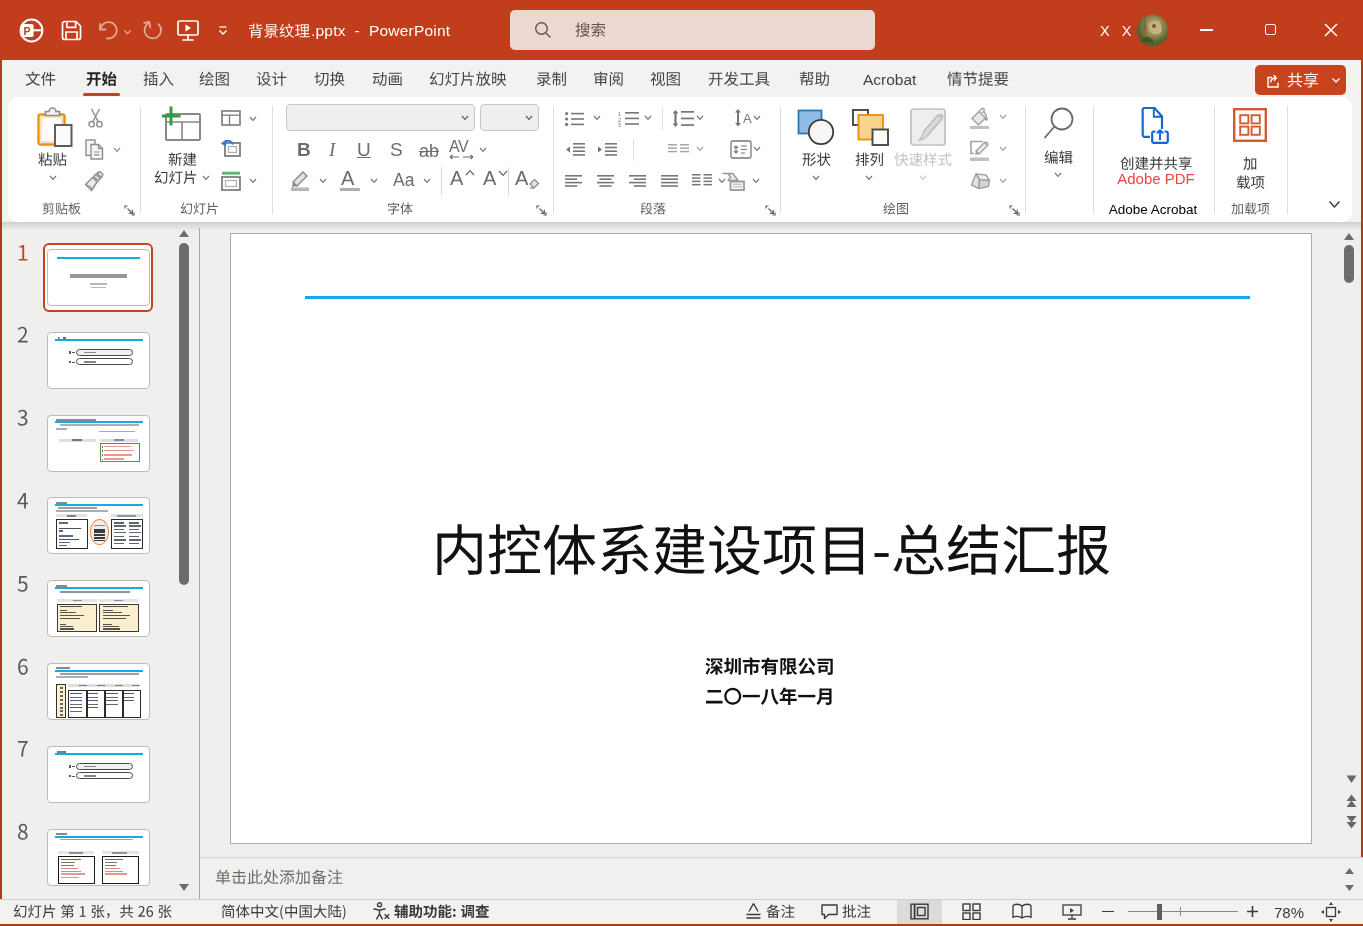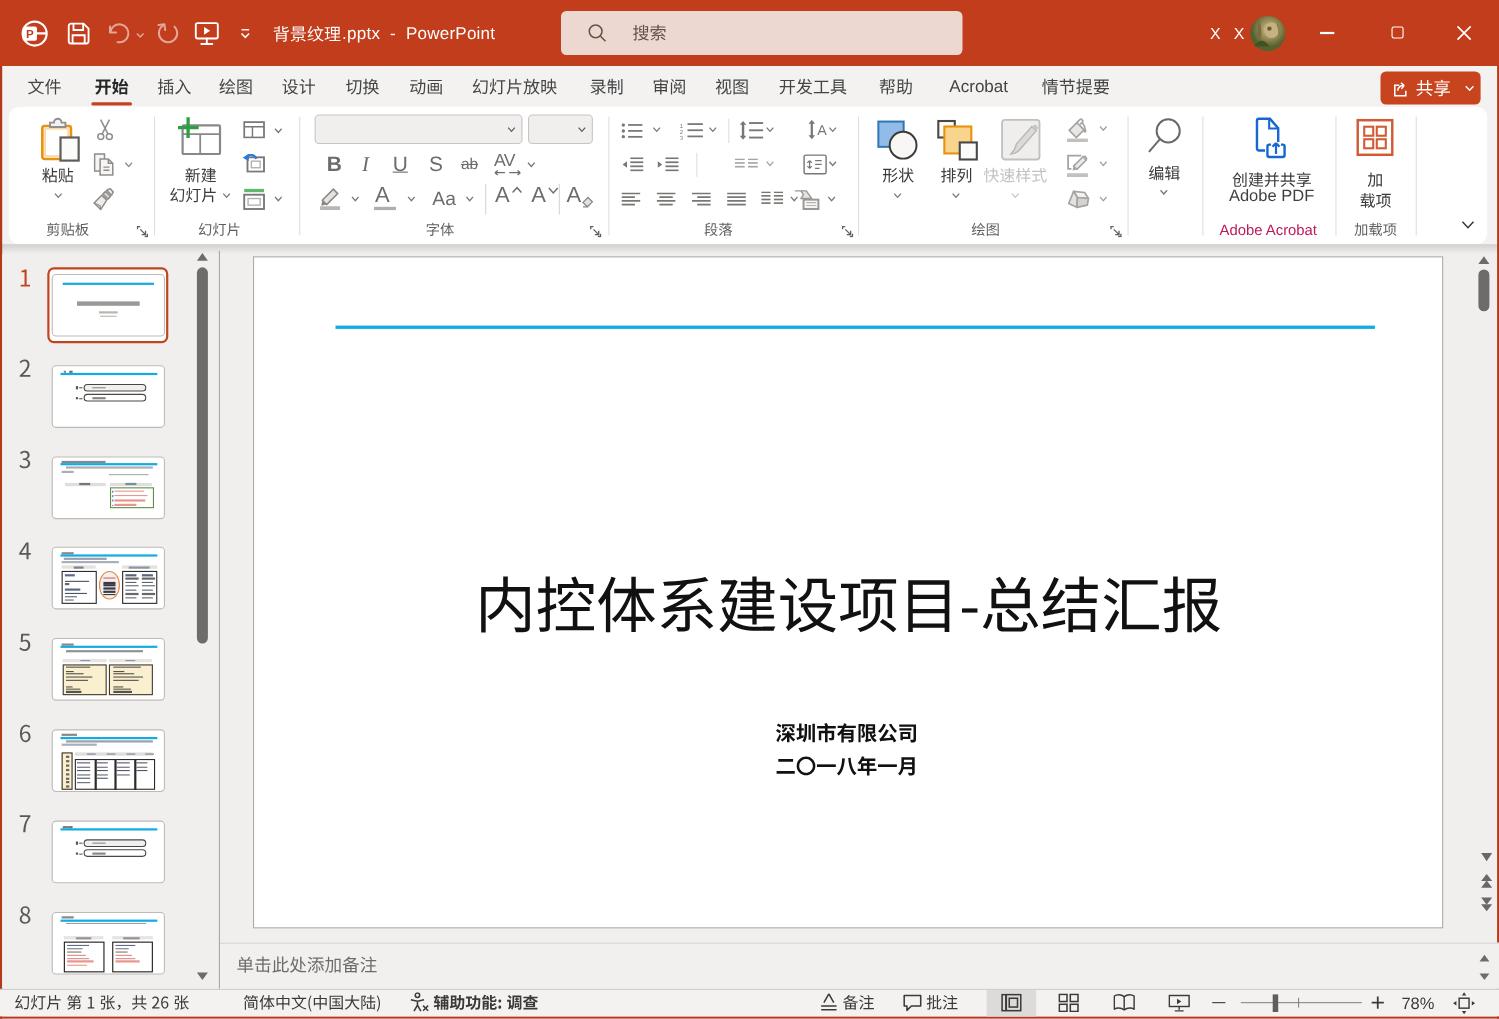--- a/index.html
+++ b/index.html
@@ -300,21 +300,21 @@
     <path d="M1 1 L4 4.4 L7 1"></path>
   </svg>
 <div class="abs" style="left:480px;top:104px;width:59px;height:27px;background:#f0efee;border:1px solid #c8c6c4;border-radius:4px"></div>
 <svg class="abs" style="left:525.0px;top:115.4px" width="8" height="6" viewBox="0 0 8 6" fill="none" stroke="#605e5c" stroke-width="1.2">
     <path d="M1 1 L4 4.4 L7 1"></path>
   </svg>
 <div class="abs" style="left:297px;top:139px;color:#6e6c6a;font-size:19px;font-weight:bold">B</div>
 <div class="abs" style="left:329px;top:139px;color:#6e6c6a;font-size:19px;font-style:italic;font-family:'Liberation Serif'">I</div>
 <div class="abs" style="left:357px;top:139px;color:#6e6c6a;font-size:19px;text-decoration:underline">U</div>
 <div class="abs" style="left:390px;top:139px;color:#6e6c6a;font-size:19px">S</div>
-<div class="abs" style="left:419px;top:141px;color:#6e6c6a;font-size:14px;text-decoration:line-through">ab</div>
+<div class="abs" style="left:419px;top:141px;color:#6e6c6a;font-size:18px;text-decoration:line-through">ab</div>
 <div class="abs" style="left:449px;top:138px;color:#6e6c6a;font-size:16px;letter-spacing:-0.5px">AV</div>
 <svg class="abs" style="left:449px;top:153px" width="26" height="8" viewBox="0 0 26 8" fill="none" stroke="#6e6c6a" stroke-width="1.2">
 <path d="M1 4 H10 M1 4 L3.5 2 M1 4 L3.5 6 M14 4 H24 M24 4 L21.5 2 M24 4 L21.5 6"></path>
 </svg>
 <svg class="abs" style="left:479.0px;top:147.4px" width="8" height="6" viewBox="0 0 8 6" fill="none" stroke="#797774" stroke-width="1.2">
     <path d="M1 1 L4 4.4 L7 1"></path>
   </svg>
 <svg class="abs" style="left:290px;top:169px" width="22" height="22" viewBox="0 0 22 22">
 <path d="M3 13 L13 3 L17 7 L7 17 Z" fill="#e4e2e0" stroke="#8a8886" stroke-width="1.4"></path>
 <path d="M3 13 L7 17 L2 18 Z" fill="#8a8886"></path>
@@ -598,22 +598,22 @@
 <div style="position:absolute;left:1119.8px;top:155.5px;line-height:0"><svg width="72.5" height="17.4" style="overflow:visible">
       <g fill="#3b3a39" transform="translate(0,12.76) scale(0.01450,0.01450)">
         <use href="#g62" x="0"></use>
         <use href="#g47" x="1000"></use>
         <use href="#g63" x="2000"></use>
         <use href="#g40" x="3000"></use>
         <use href="#g41" x="4000"></use>
       </g>
     </svg></div>
 <div class="abs" style="left:1156px;top:174px;width:0;height:0"></div>
-<div class="abs" style="left:1116px;top:170px;color:#404040;font-size:15px;width:80px;text-align:center">Adobe PDF</div>
-<div class="abs" style="left:1103px;top:202px;color:#be185d;font-size:13.5px;width:100px;text-align:center">Adobe Acrobat</div>
+<div class="abs" style="left:1116px;top:170px;color:#ef4444;font-size:15px;width:80px;text-align:center">Adobe PDF</div>
+<div class="abs" style="left:1103px;top:202px;color:#000000;font-size:13.5px;width:100px;text-align:center">Adobe Acrobat</div>
 <div class="abs" style="left:1214px;top:106px;width:1px;height:108px;background:#e1dfdd"></div>
 <svg class="abs" style="left:1233px;top:108px" width="34" height="34" viewBox="0 0 34 34" fill="none" stroke="#d05c34">
 <rect x="1.2" y="1.2" width="31.6" height="31.6" stroke-width="2.4"></rect>
 <rect x="7.2" y="7.2" width="8.2" height="8.2" stroke-width="1.9"></rect>
     <rect x="18.6" y="7.2" width="8.2" height="8.2" stroke-width="1.9"></rect>
 <rect x="7.2" y="18.6" width="8.2" height="8.2" stroke-width="1.9"></rect>
     <rect x="18.6" y="18.6" width="8.2" height="8.2" stroke-width="1.9"></rect>
 </svg>
 <div style="position:absolute;left:1242.8px;top:155.5px;line-height:0"><svg width="14.5" height="17.4" style="overflow:visible">
       <g fill="#3b3a39" transform="translate(0,12.76) scale(0.01450,0.01450)">

